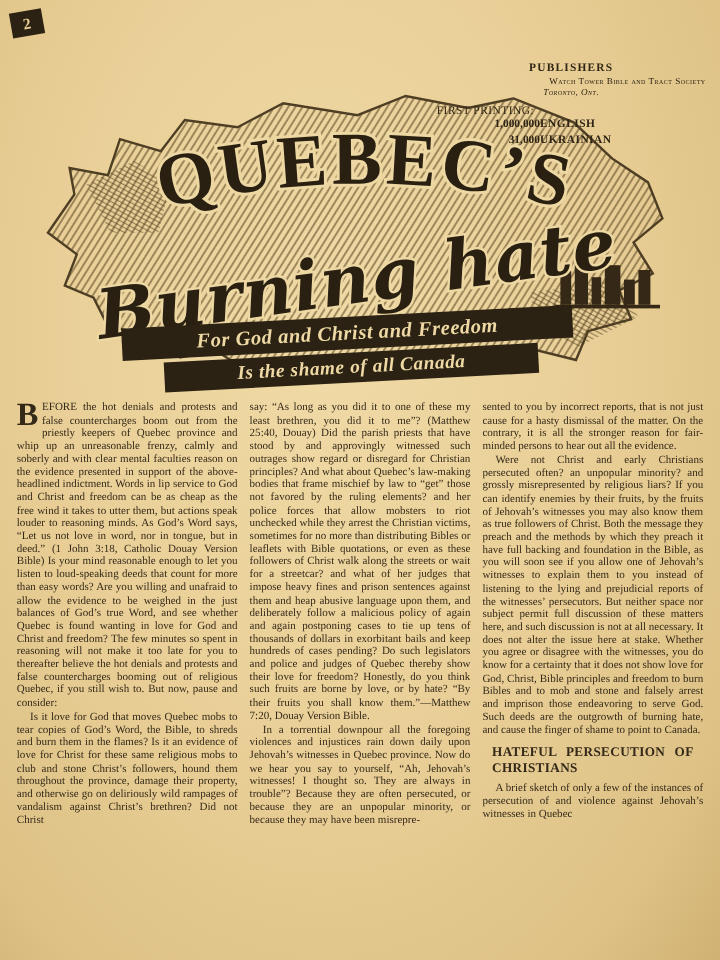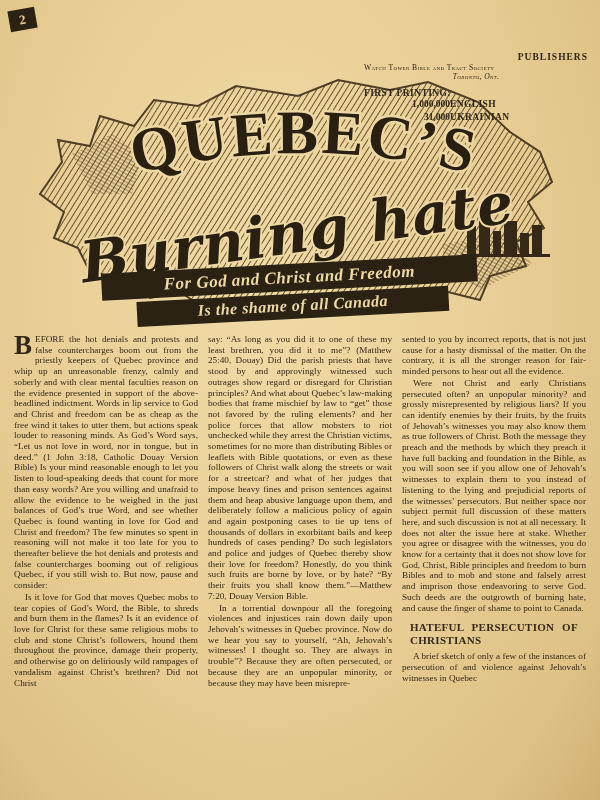--- a/index.html
+++ b/index.html
@@ -12,24 +12,24 @@
     color:#2f2516;
   }
 
   .page-number {
     position:absolute; top:9px; left:9px; width:27px; height:21px;
     background:#2b2213; color:#e9cf97; display:flex; align-items:center; justify-content:center;
     font-size:13px; font-weight:bold; transform:rotate(-10deg);
   }
 
   .publisher-block { position:absolute; top:52px; right:12px; width:224px; z-index:3; }
-  .pub-label { text-align:right; font-weight:bold; font-size:9.5px; letter-spacing:1px; }
-  .pub-name  { text-align:left; font-size:7.6px; font-variant:small-caps; letter-spacing:.4px; margin-top:1px; }
+  .pub-label { text-align:center; font-weight:bold; font-size:9.5px; letter-spacing:1px; }
+  .pub-name  { text-align:right; font-size:7.6px; font-variant:small-caps; letter-spacing:.4px; margin-top:1px; }
   .pub-city  { text-align:center; font-size:7.6px; font-variant:small-caps; letter-spacing:.4px;font-style:italic; }
-  .printing-label { margin-top:7px; font-weight:bold; font-size:9.5px; letter-spacing:.4px; }
+  .printing-label { margin-top:7px; font-weight:normal; font-size:9.5px; letter-spacing:.4px; }
   .printing-row { display:flex; font-size:9.5px; font-weight:bold; line-height:12.5px; padding-left:28px; }
   .printing-row .count { width:58px; text-align:right; }
   .printing-row .lang  { letter-spacing:.4px; }
 
   .masthead { position:absolute; top:44px; left:12px; width:548px; height:290px; z-index:2; }
   .map-outline { fill:url(#hatch); stroke:#41321b; stroke-width:2; opacity:.92; }
   .map-shade   { fill:url(#hatch2); opacity:.55; stroke:none; }
   .city-block  { fill:#352816; }
   .title-main {
     font-family:"Liberation Serif","DejaVu Serif",serif; font-size:62px; font-weight:bold;

